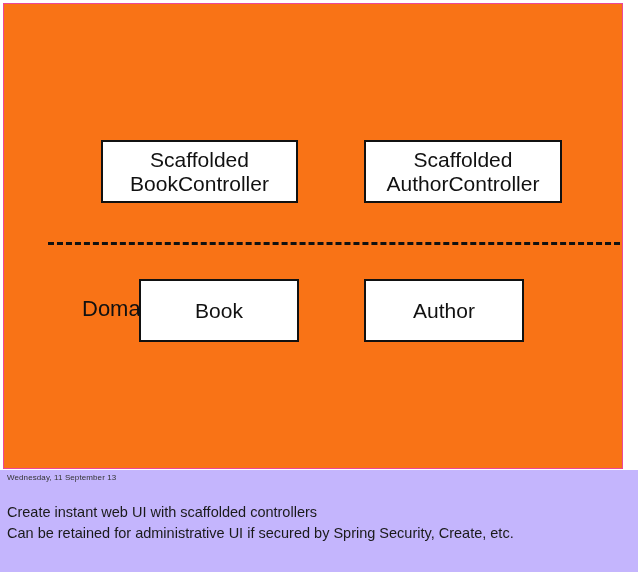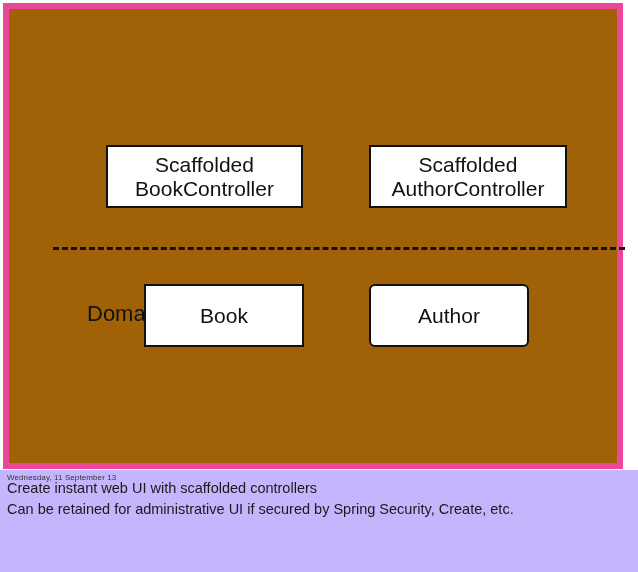--- a/index.html
+++ b/index.html
@@ -20,22 +20,22 @@
     overflow: hidden;
   }
 
   
   #slide {
     position: absolute;
     left: 3px;
     top: 3px;
     width: 620px;
     height: 466px;
-    background: #a16207;
-    border: 6px solid #ec4899;
+    background: #f97316;
+    border: 1px solid #ec4899;
     box-sizing: border-box;
   }
 
   
   .box {
     position: absolute;
     background: #ffffff;
     border: 2px solid #111111;
     box-sizing: border-box;
     display: flex;
@@ -75,21 +75,20 @@
     height: 63px;
     font-size: 21px;
   }
 
   #box-author {
     left: 360px;
     top: 275px;
     width: 160px;
     height: 63px;
     font-size: 21px;
-    border-radius: 6px;
   }
 
   
   #domain-label {
     position: absolute;
     left: 30px;
     top: 294px;
     font-size: 22px;
     color: #111111;
     line-height: 1;
@@ -123,21 +122,21 @@
     top: 3px;
     font-size: 8px;
     color: #333333;
     letter-spacing: 0.1px;
     white-space: nowrap;
   }
 
   #notes {
     position: absolute;
     left: 7px;
-    top: 8px;
+    top: 32px;
     width: 620px;
     font-size: 14.5px;
     color: #1a1a1a;
     line-height: 1.42;
   }
 
   .note-line {
     display: block;
     white-space: nowrap;
   }

